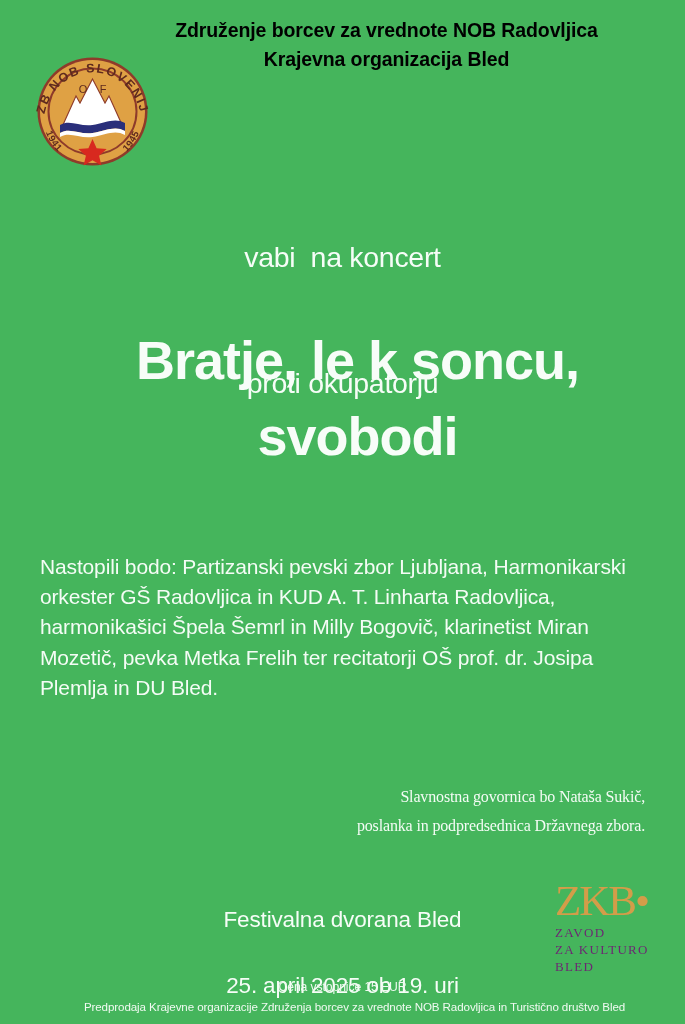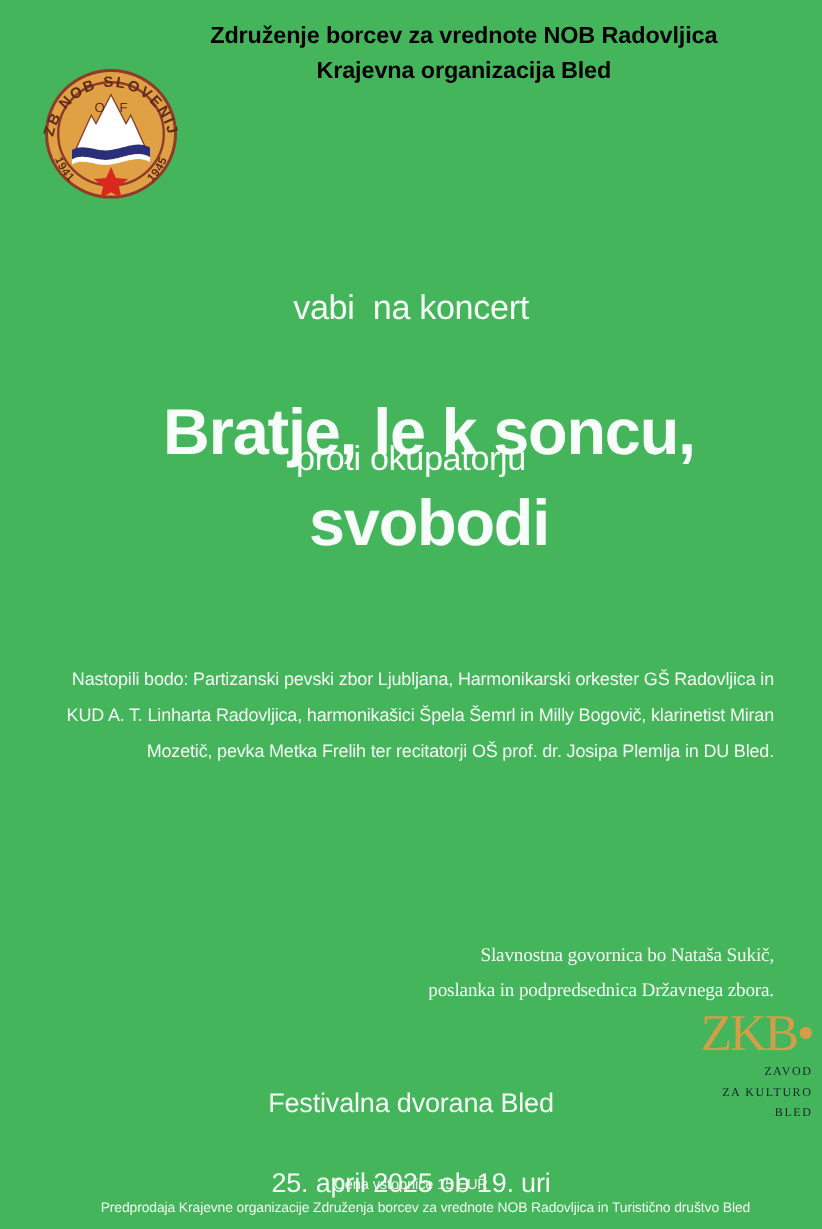--- a/index.html
+++ b/index.html
@@ -74,24 +74,24 @@
     letter-spacing: -1px;
     margin-left: 15px;
   }
 
   
   .performers {
     position: absolute;
     top: 552px;
     left: 40px;
     width: 605px;
-    text-align: right;
+    text-align: left;
     color: #f4fcf5;
     font-weight: normal;
-    font-size: 15px;
+    font-size: 21px;
     line-height: 30.2px;
     letter-spacing: -0.15px;
     white-space: pre-line;
   }
 
   
   .speaker {
     position: absolute;
     top: 783px;
     left: 40px;
@@ -118,40 +118,40 @@
     font-size: 22.5px;
     line-height: 33px;
     letter-spacing: -0.15px;
     white-space: pre-line;
   }
 
   
   .zkb {
     position: absolute;
     right: 8px;
-    top: 839px;
+    top: 878px;
     width: 122px;
     height: 105px;
-    text-align: right;
+    text-align: left;
     margin-left: 26px;
   }
   .zkb-mark {
     font-family: "Liberation Serif", serif;
     color: #d39d49;
     font-size: 43px;
     line-height: 46px;
     letter-spacing: -2px;
     display: block;
     font-weight: normal;
   }
   .zkb-sub {
     display: block;
     font-family: "Liberation Serif", serif;
-    color: #0f172a;
-    font-size: 10px;
+    color: #701a75;
+    font-size: 13px;
     line-height: 17px;
     letter-spacing: 1.3px;
     white-space: pre-line;
     text-shadow: 0 0 0 transparent;
     opacity: 0.92;
   }
 
   
   .footer {
     position: absolute;

